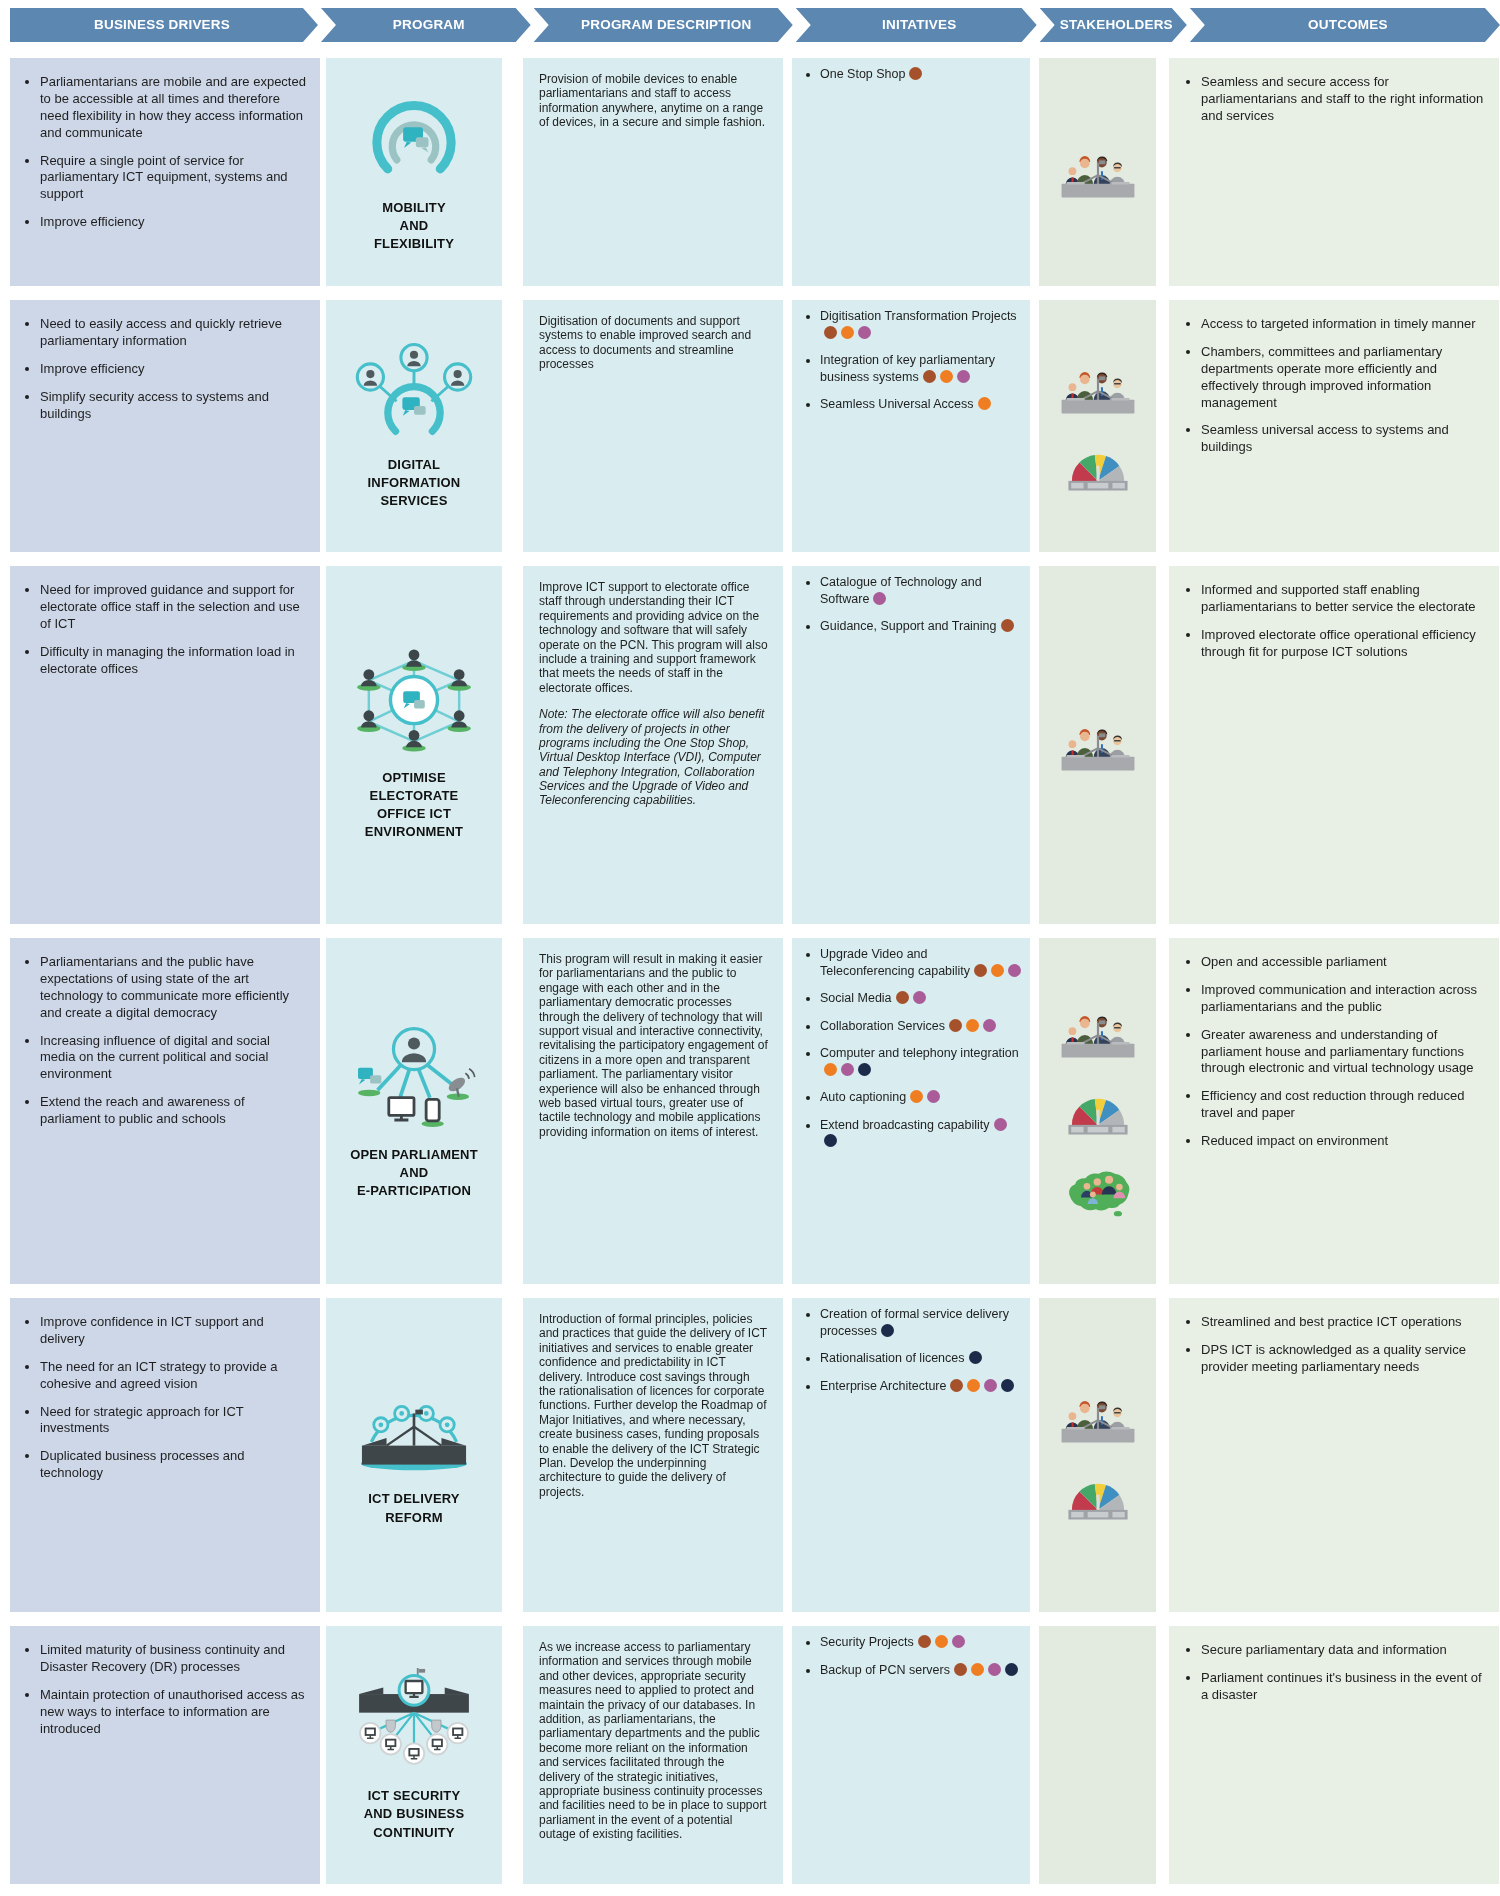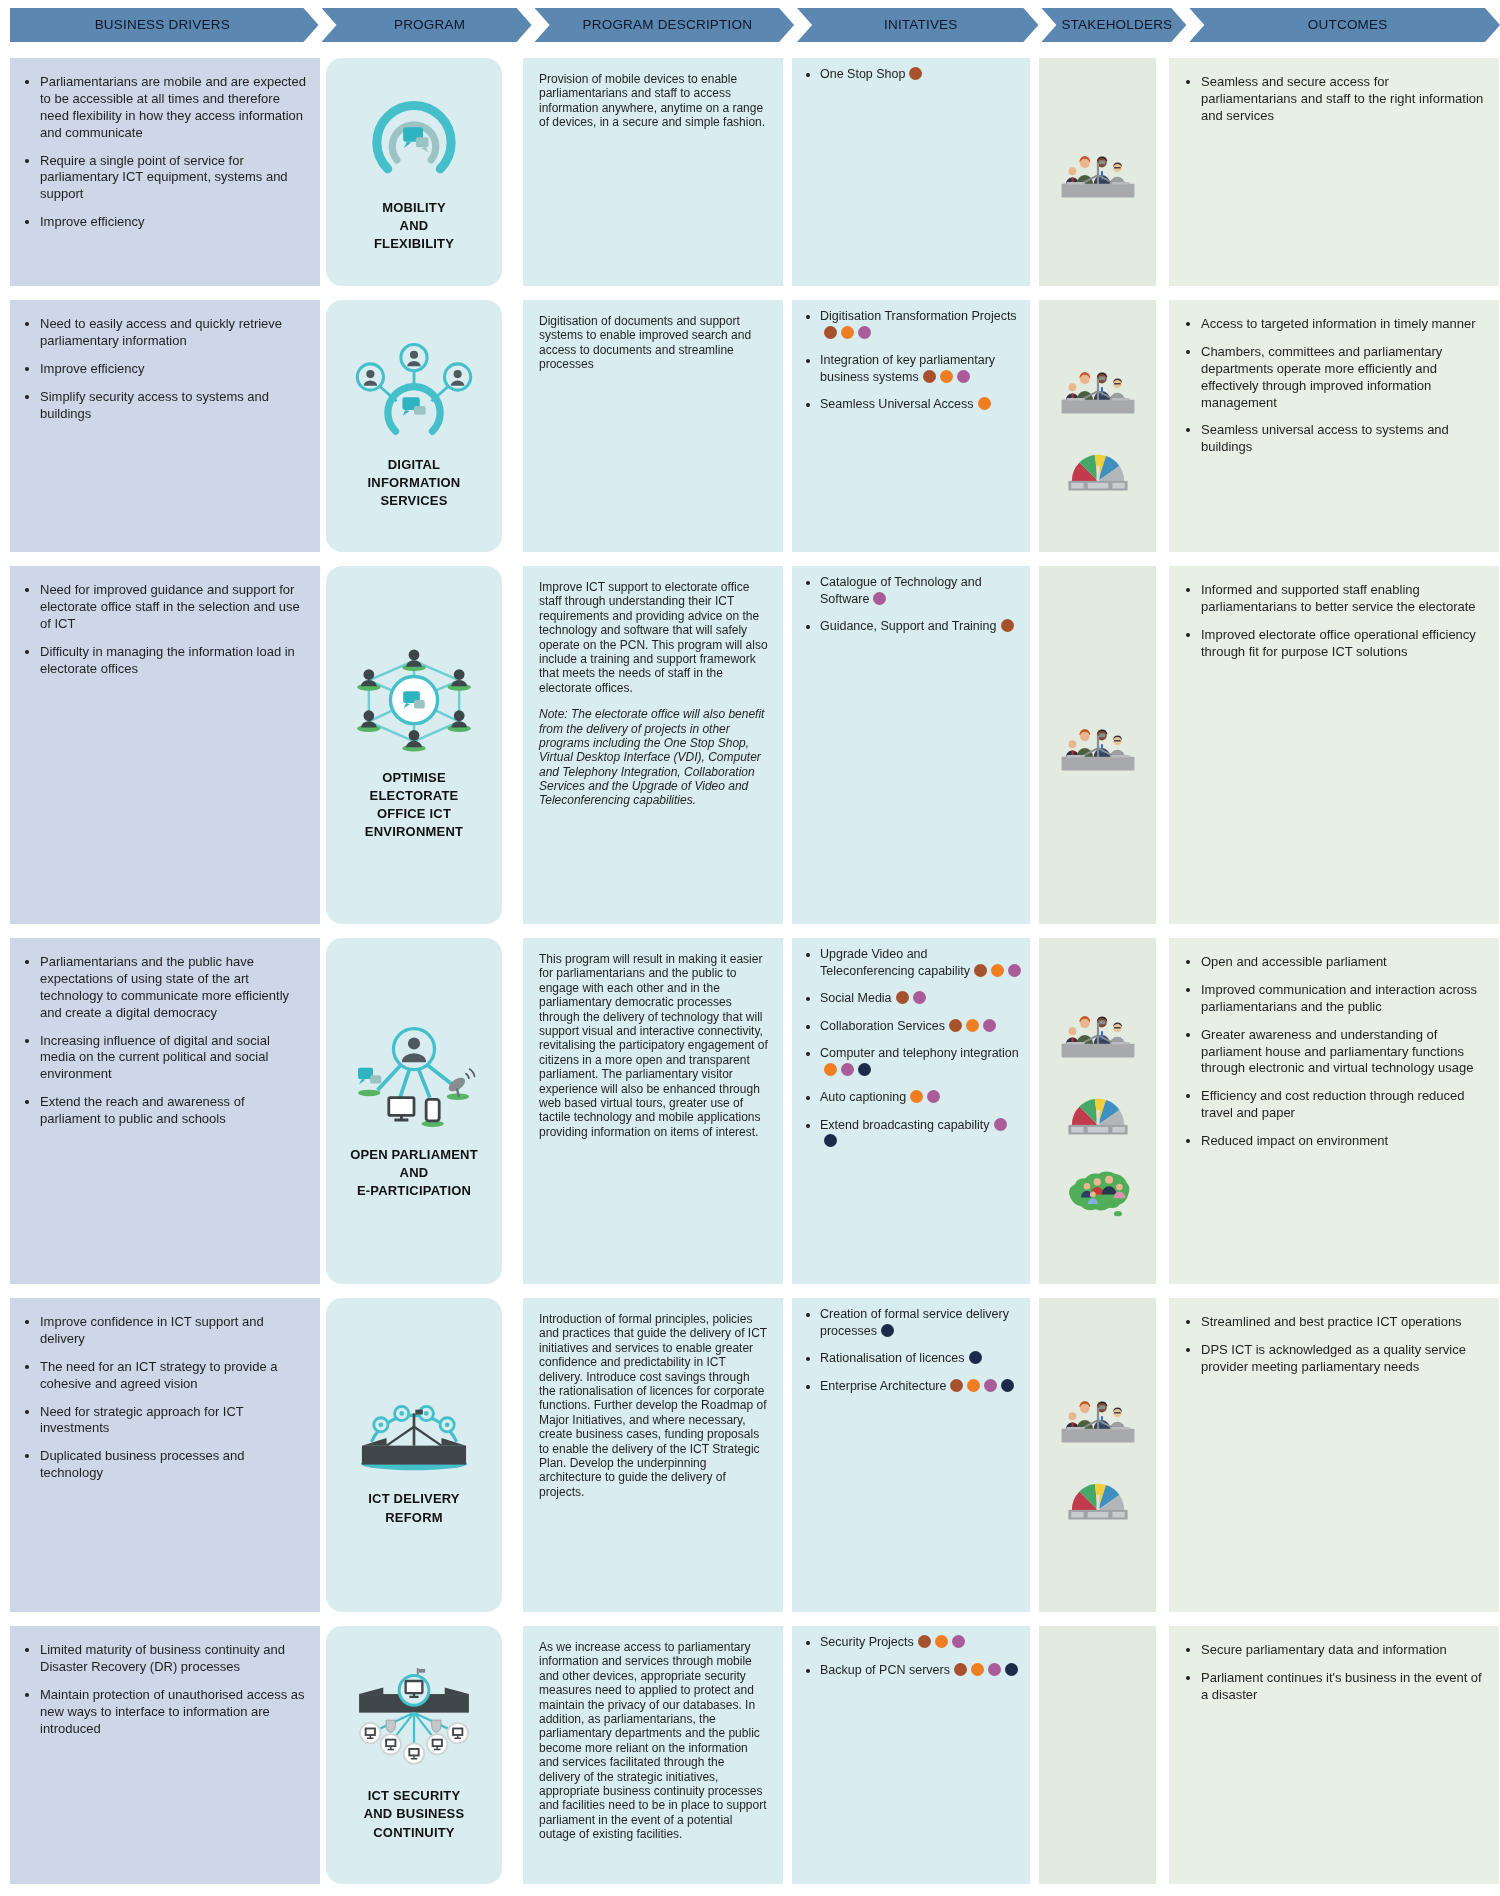--- a/index.html
+++ b/index.html
@@ -1,41 +1,41 @@
 <!DOCTYPE html>
 <html><head>
 <meta charset="utf-8">
 <style>
   html,body{margin:0;padding:0;background:#ffffff;}
   body{width:1500px;font-family:"Liberation Sans",sans-serif;color:#1f1f1f;}
   .canvas{width:1500px;padding-top:8px;}
 
   
   .hdr{display:flex;height:34px;margin:0 0 16px 10px;}
-  .hseg{background:#5b87b1;color:#0f172a;font-weight:normal;font-size:13.5px;line-height:1.1;
+  .hseg{background:#5b87b1;color:#ffffff;font-weight:bold;font-size:13.5px;line-height:1.1;
         display:flex;align-items:center;justify-content:center;text-align:center;
         margin-right:3px;letter-spacing:.2px;
         clip-path:polygon(0 0,calc(100% - 15px) 0,100% 50%,calc(100% - 15px) 100%,0 100%,15px 50%);
         padding:0 14px 0 20px;}
   .hseg.first{clip-path:polygon(0 0,calc(100% - 15px) 0,100% 50%,calc(100% - 15px) 100%,0 100%);padding-left:10px;}
   .hs1{width:328px}.hs2{width:203px}.hs3{width:260px}.hs4{width:239px}.hs5{width:125px}.hs6{width:319px;margin-right:0}
 
   
   .row{display:flex;margin:0 0 14px 10px;}
   .c1{width:310px;margin-right:6px}
   .c2{width:176px;margin-right:21px}
   .c3{width:260px;margin-right:9px}
   .c4{width:238px;margin-right:9px}
   .c5{width:117px;margin-right:13px}
   .c6{width:330px;margin-right:0}
   .r1{height:228px}.r2{height:252px}.r3{height:358px}.r4{height:346px}.r5{height:314px}.r6{height:258px}
 
   .cell{height:100%;box-sizing:border-box;overflow:hidden;}
   .drivers{background:#cdd7e8;padding:16px 14px 16px 10px;}
-  .program{background:#d9edf0;display:flex;flex-direction:column;align-items:center;justify-content:center;padding:0 8px;border-radius:16px;}
+  .program{background:#d9edf0;display:flex;flex-direction:column;align-items:center;justify-content:center;padding:0 8px;}
   .desc{background:#d9edf0;padding:14px 14px 10px 16px;}
   .inits{background:#d9edf0;padding:8px 8px 10px 8px;}
   .stake{background:#e3eae0;display:flex;flex-direction:column;align-items:center;justify-content:center;gap:22px;padding:8px 0;}
   .outcomes{background:#e8efe5;padding:16px 14px 10px 12px;}
 
   ul.blist{margin:0;padding-left:20px;list-style:disc;}
   .drivers li,.outcomes li{font-size:13px;line-height:1.3;margin-bottom:11px;}
   .inits li{font-size:12.5px;line-height:1.32;margin-bottom:11px;}
   .desc p{margin:0 0 12px 0;font-size:12px;line-height:1.2;}
   .desc .note{font-style:italic;}

